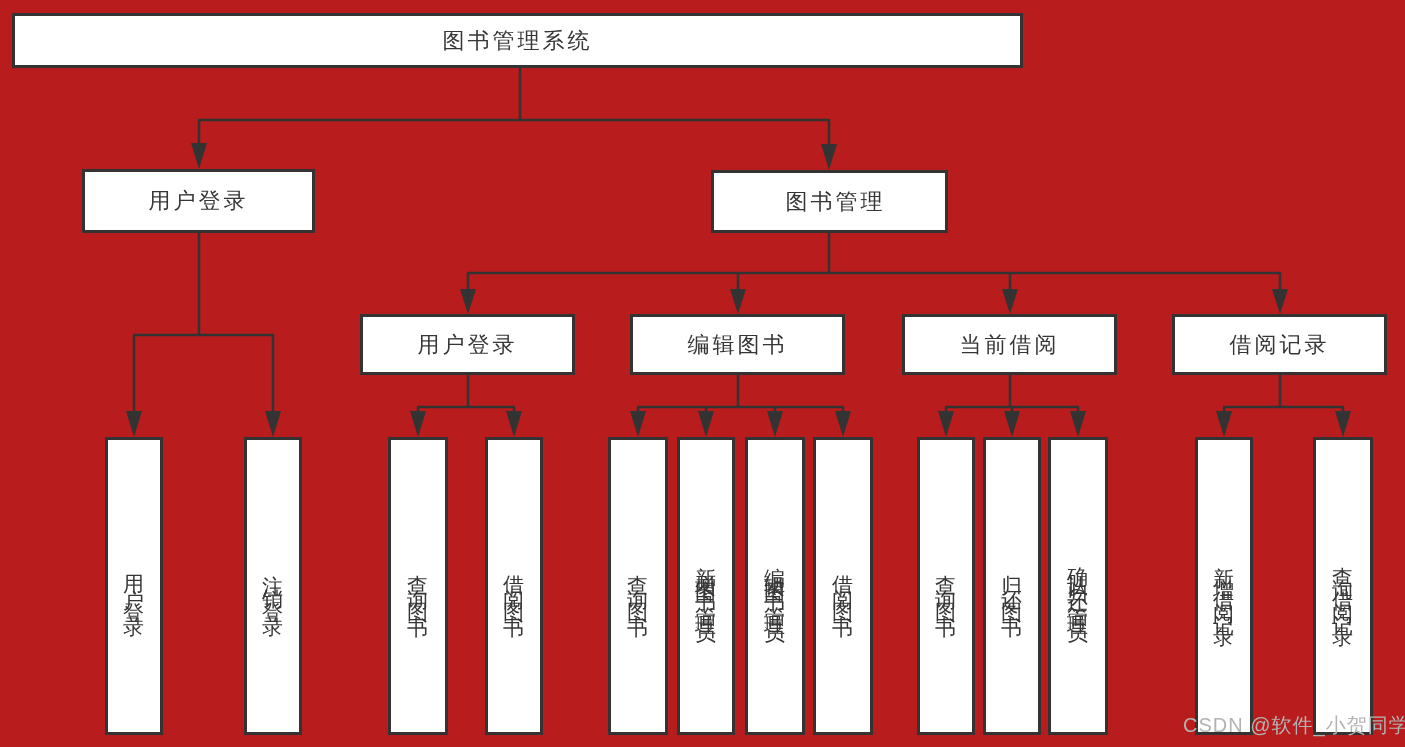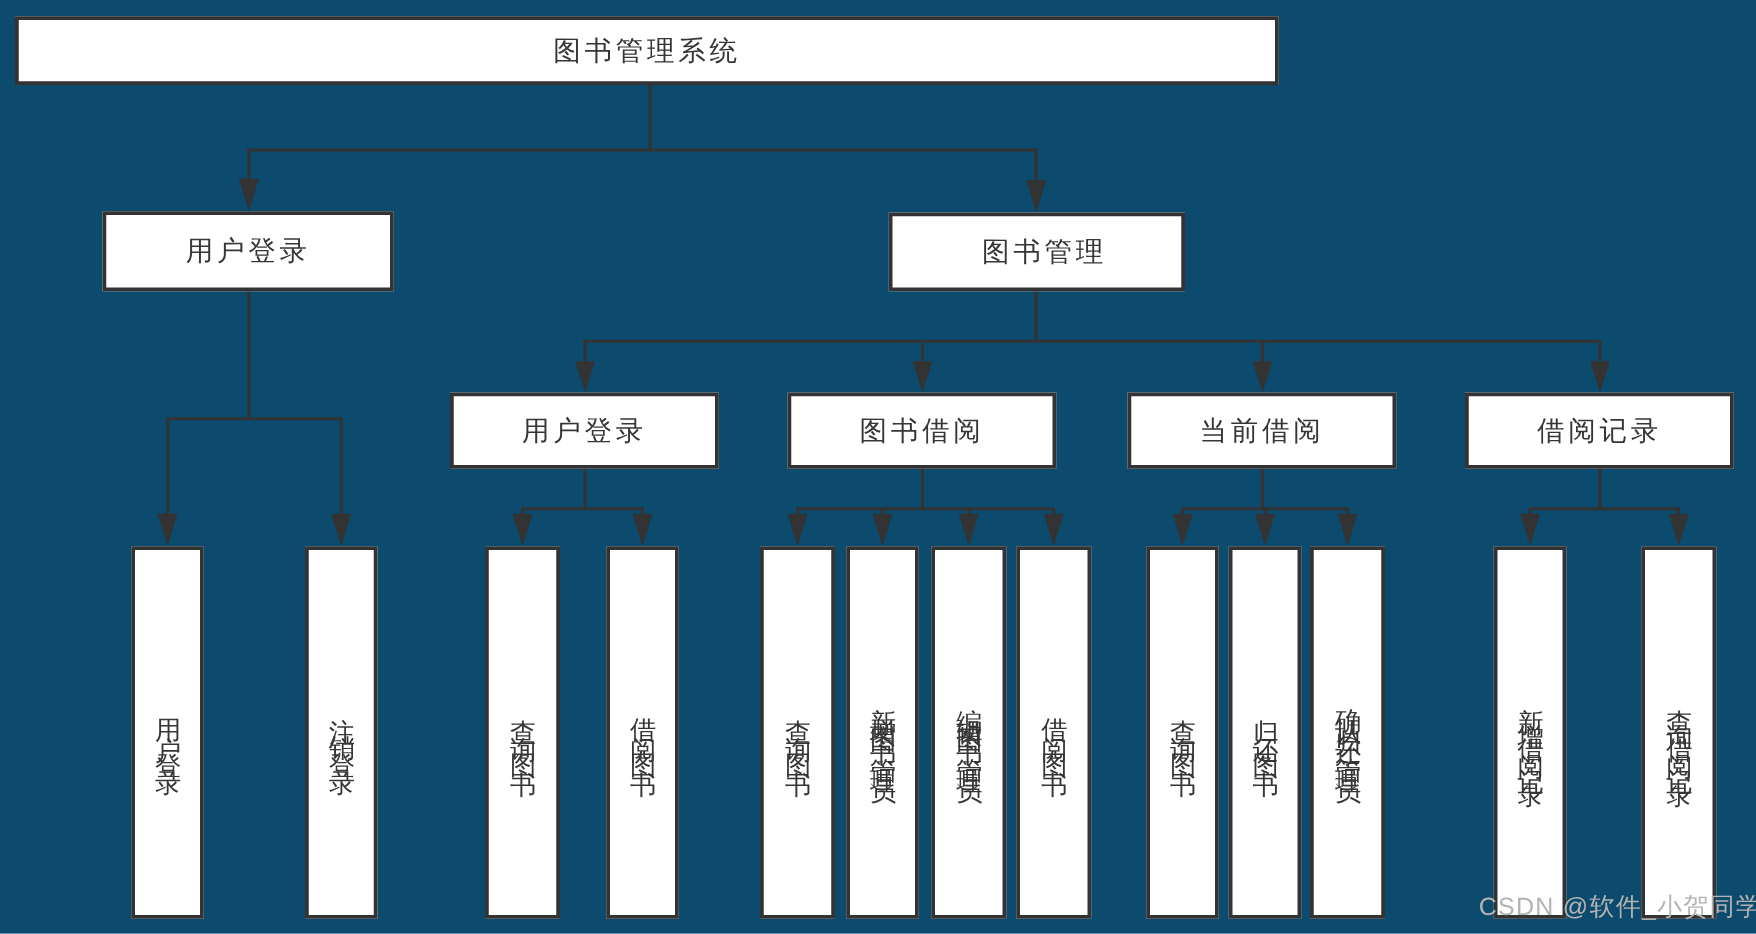--- a/index.html
+++ b/index.html
@@ -1,19 +1,19 @@
 <!DOCTYPE html>
 <html lang="zh"><head>
 <meta charset="utf-8">
 <style>
   html,body{margin:0;padding:0;background:#ffffff;}
   .stage{
     position:relative;
     width:1405px;height:747px;
-    background:#0c4a6e;
+    background:#b91c1c;
     font-family:"Liberation Sans","DejaVu Sans",sans-serif;
     overflow:hidden;
   }
   .edges{position:absolute;left:0;top:0;}
   .box{
     position:absolute;
     box-sizing:border-box;
     background:#ffffff;
     border:3px solid #333333;
     display:grid;place-items:center;
@@ -127,21 +127,21 @@
     <span>用户登录</span>
   </div>
   <div class="box h" style="left:711px;top:170px;width:237px;height:63px;padding-left:12px;">
     <span>图书管理</span>
   </div>
 
   <div class="box h" style="left:360px;top:314px;width:215px;height:61px;">
     <span>用户登录</span>
   </div>
   <div class="box h" style="left:630px;top:314px;width:215px;height:61px;">
-    <span>图书借阅</span>
+    <span>编辑图书</span>
   </div>
   <div class="box h" style="left:902px;top:314px;width:215px;height:61px;">
     <span>当前借阅</span>
   </div>
   <div class="box h" style="left:1172px;top:314px;width:215px;height:61px;">
     <span>借阅记录</span>
   </div>
 
   <div class="box v ls-a" style="left:105px;top:437px;width:58px;height:298px;">
     <span>用户登录</span>

